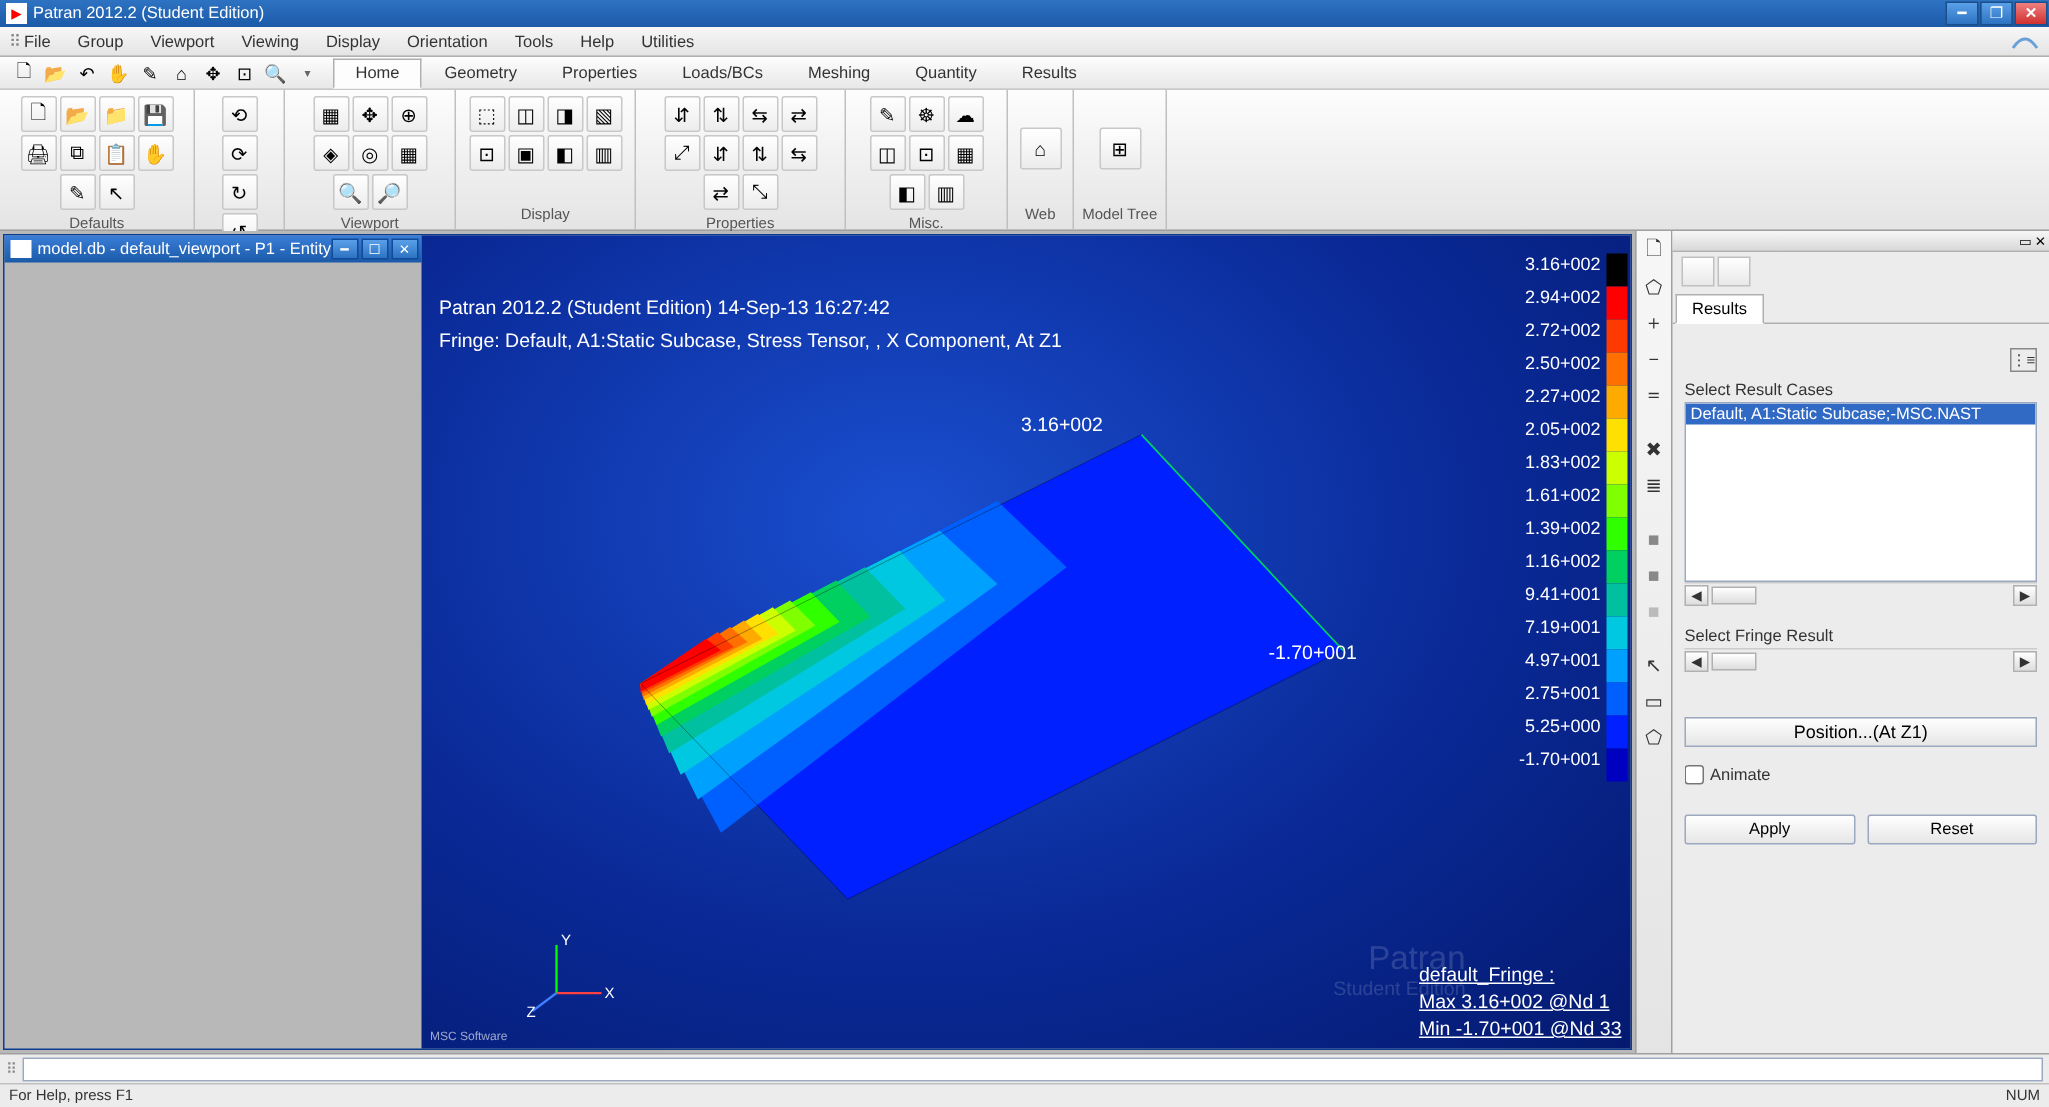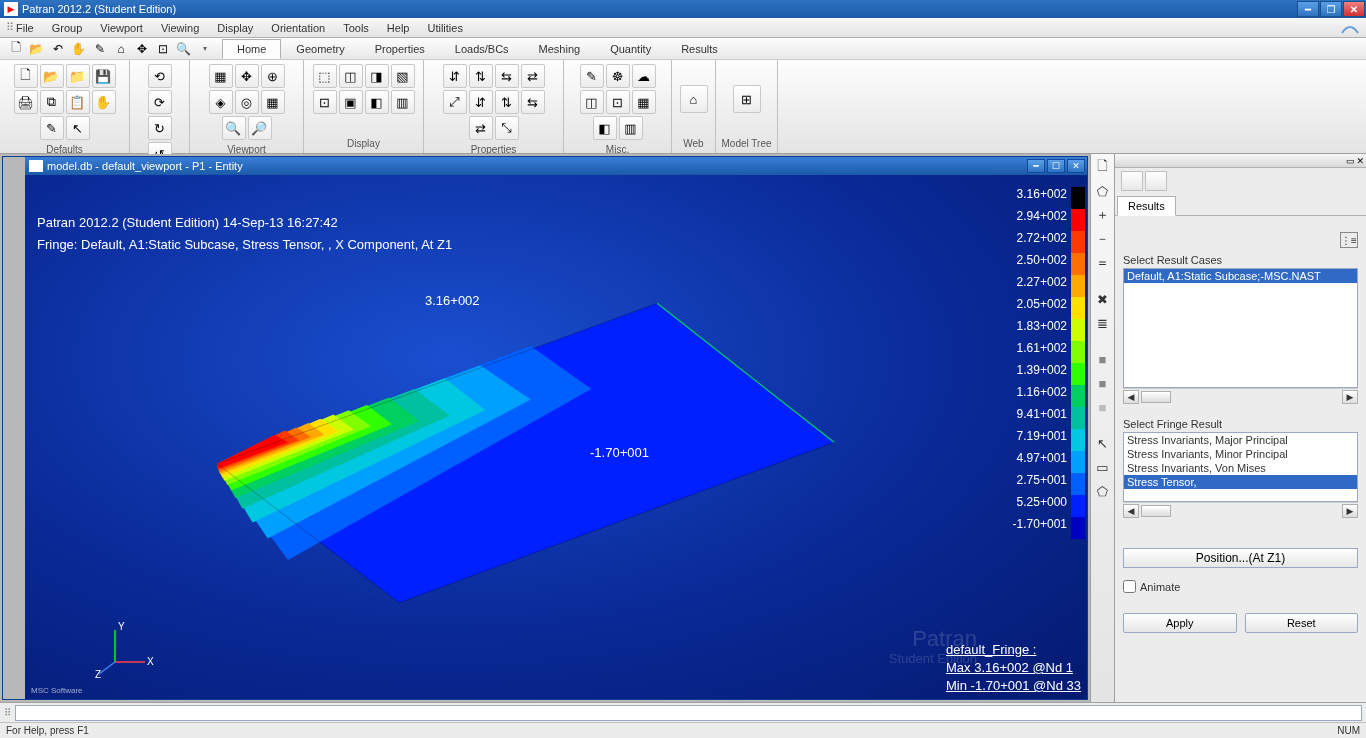--- a/index.html
+++ b/index.html
@@ -27,21 +27,21 @@
 .ribbon { height: 94px; background: linear-gradient(#fdfdfd,#e4e4e4); display: flex; border-bottom: 1px solid #a0a0a0; }
 .ribbon .group { border-right: 1px solid #c0c0c0; display: flex; flex-direction: column; align-items: center; padding: 2px 4px; }
 .ribbon .group .icons { flex: 1; display: flex; flex-wrap: wrap; align-content: flex-start; gap: 2px; padding: 2px; justify-content: center; }
 .ribbon .iconbtn { width: 24px; height: 24px; border: 1px solid #c8c8c8; background: linear-gradient(#fff,#ececec); display: flex; align-items: center; justify-content: center; font-size: 13px; border-radius: 2px; }
 .ribbon .group .glabel { font-size: 10px; color: #555; padding: 2px 0; }
 .ribbon .group.single { width: 44px; }
 .ribbon .group.single .icons { flex-direction: column; align-items: center; }
 
 .workarea { display: flex; height: calc(738px - 18px - 20px - 22px - 94px - 20px - 16px); }
 .vpwrap { flex: 1; background: #b8b8b8; padding: 0; position: relative; display: flex; flex-direction: column; }
-.vpwin { flex: 1; margin: 2px; border: 1px solid #0a3d91; display: flex; flex-direction: column; padding-left: 22px; }
+.vpwin { flex: 1; margin: 2px; border: 1px solid #0a3d91; display: flex; flex-direction: row; }
 .vp-title { height: 18px; background: linear-gradient(#3a7ed8,#1a5aa8); color: #fff; font-size: 11px; display: flex; align-items: center; padding-left: 4px; }
 .vp-title .icon { width: 14px; height: 12px; background: #fff; margin-right: 4px; }
 .vp-title .spacer { flex: 1; }
 .vp-title .wbtn { width: 18px; height: 14px; border: 1px solid #114a99; background: linear-gradient(#5aa0e8,#2e73c2); margin-right: 2px; display: flex; align-items: center; justify-content: center; font-size: 9px; color: #fff; }
 .vp-body { flex: 1; position: relative; background: radial-gradient(ellipse at 40% 35%, #1a4fd0 0%, #0a2a98 55%, #041a70 100%); overflow: hidden; color: #fff; font-family: Arial, sans-serif; font-size: 13px; }
 .vp-text1 { position: absolute; left: 12px; top: 40px; }
 .vp-text2 { position: absolute; left: 12px; top: 62px; }
 .mesh-svg { position: absolute; left: 0; top: 0; width: 100%; height: 100%; }
 .triad { position: absolute; left: 70px; bottom: 18px; }
 .msclogo { position: absolute; left: 6px; bottom: 4px; font-size: 8px; color: rgba(255,255,255,0.6); }
@@ -382,26 +382,20 @@
         <div class="item sel">Default, A1:Static Subcase;-MSC.NAST</div>
       </div>
       <div class="sbar">
         <div class="arrow">◀</div>
         <div class="thumb"></div>
         <div class="track"></div>
         <div class="arrow">▶</div>
       </div>
 
       <span class="plabel" style="margin-top:14px">Select Fringe Result</span>
-      <div class="listbox fringe" id="fringe-list">
-          <div class="item">Stress Invariants, Major Principal</div>
-          <div class="item">Stress Invariants, Minor Principal</div>
-          <div class="item">Stress Invariants, Von Mises</div>
-          <div class="item sel">Stress Tensor,</div>
-        </div>
       <div class="sbar">
         <div class="arrow">◀</div>
         <div class="thumb"></div>
         <div class="track"></div>
         <div class="arrow">▶</div>
       </div>
 
       <button class="posbtn">Position...(At Z1)</button>
       <div class="chk">
         <input type="checkbox" style="">

